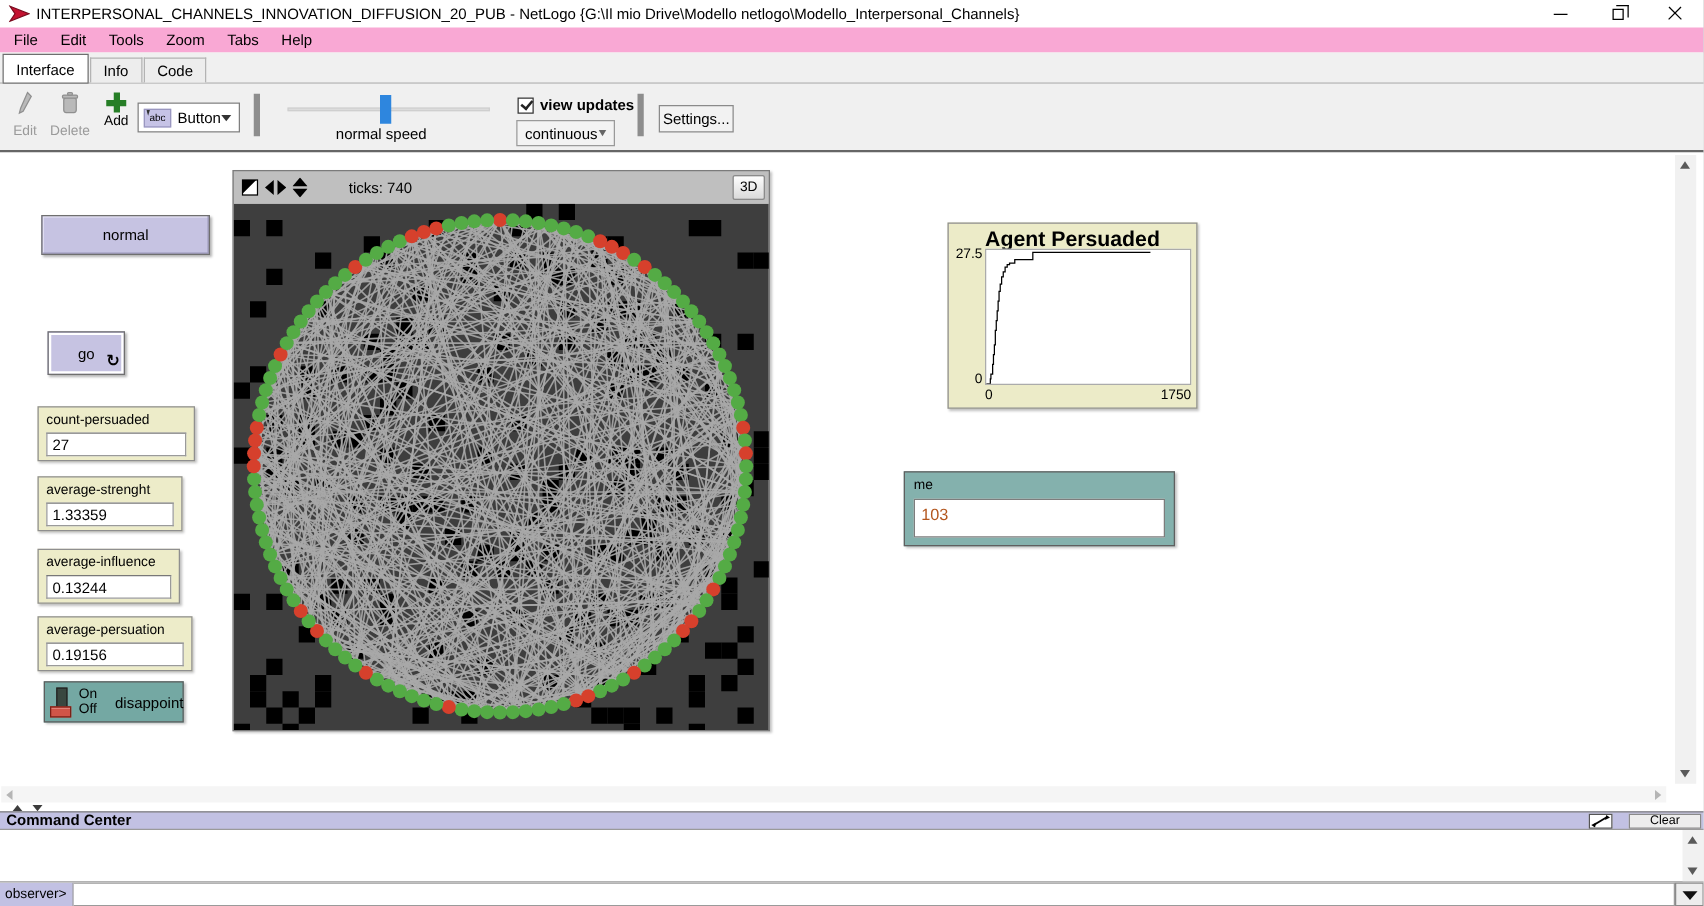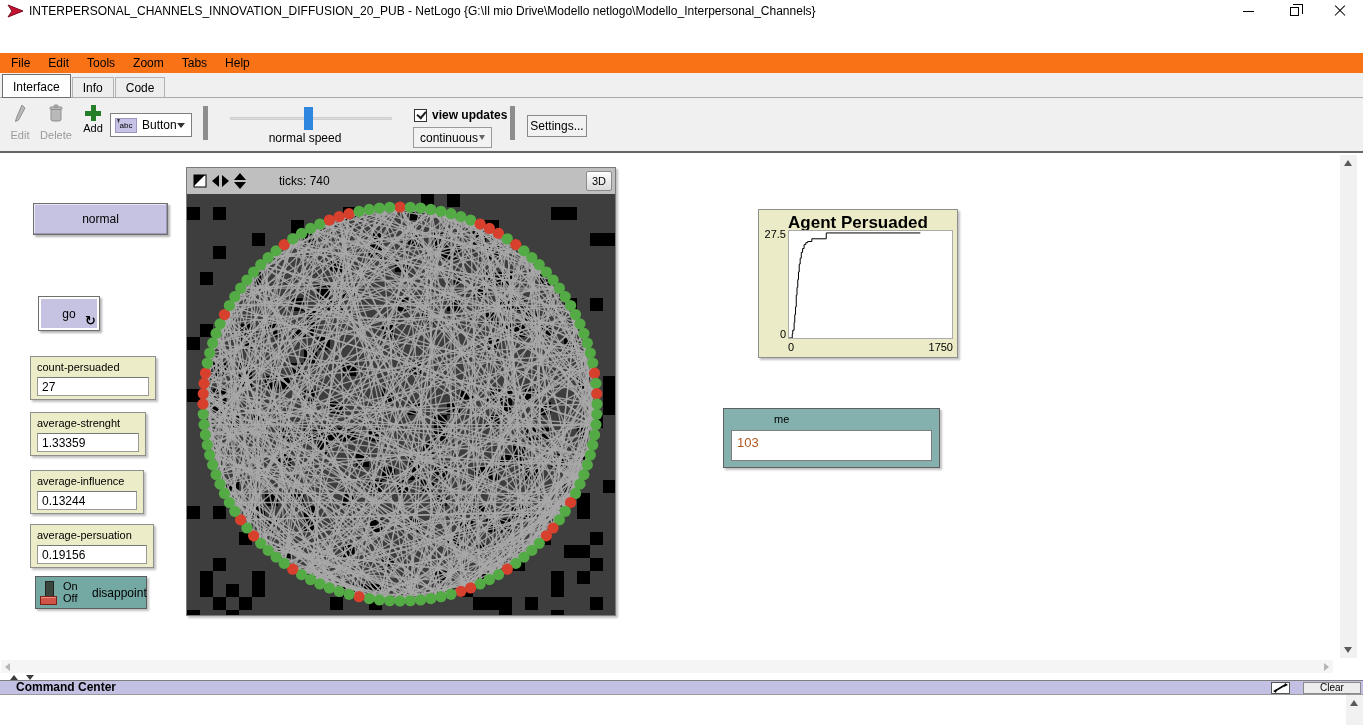--- a/index.html
+++ b/index.html
@@ -15,21 +15,21 @@
   .titlebar .title { font-size:12px; white-space:nowrap; overflow:hidden; flex:1; }
   .win-controls { display:flex; height:22px; flex:0 0 auto; }
   .win-btn { width:46px; height:22px; display:flex; align-items:center; justify-content:center; }
   .glyph-min { width:11px; height:1px; background:#000; }
   .glyph-restore { width:9px; height:9px; border:1px solid #000; position:relative; background:#fff; }
   .glyph-restore:before { content:""; position:absolute; left:2px; top:-4px; width:9px; height:9px; border:1px solid #000; border-left:none; border-bottom:none; }
   .glyph-close { position:relative; width:12px; height:12px; }
   .glyph-close:before,.glyph-close:after { content:""; position:absolute; left:-1px; top:5px; width:14px; height:1.4px; background:#000; }
   .glyph-close:before { transform:rotate(45deg); } .glyph-close:after { transform:rotate(-45deg); }
   
-  .menubar { height:20px; display:flex; align-items:center; background:#f97316; padding-left:2px;margin-top:31px; }
+  .menubar { height:20px; display:flex; align-items:center; background:#f9a8d4; padding-left:2px; }
   .menu-item { font-size:12px; padding:2px 9px; cursor:default; }
   
   .tabbar { height:25px; background:#f0f0f0; display:flex; align-items:flex-end; padding-left:2px; border-bottom:1px solid #ababab; }
   .tab { font-size:12px; height:20px; padding:3px 10px 0 10px; background:#ededed; border:1px solid #b3b3b3; border-bottom:none; margin-right:1px; }
   .tab.active { background:#fff; border:1px solid #6e6e6e; height:24px; padding-top:5px; margin-bottom:-1px; z-index:2; position:relative; }
   
   .toolbar { position:relative; height:55px; background:#f0f0f0; border-bottom:2px solid #666; }
   .tool-group { position:absolute; text-align:center; font-size:11px; }
   .tool-label-disabled { color:#9a9a9a; }
   .tool-sep { position:absolute; width:5px; height:34px; top:8px; background:#8d8d8d; }
@@ -53,21 +53,21 @@
   .forever { position:absolute; right:3px; bottom:2px; font-size:13px; font-weight:bold; font-family:"DejaVu Sans",sans-serif; }
   .nl-monitor { position:absolute; background:#edecc9; border:1px solid #8f8f8f; box-shadow:1.5px 1.5px 2px rgba(0,0,0,.25); }
   .nl-monitor .lbl { font-size:11px; margin:4px 0 0 6px; }
   .nl-monitor .val-box { position:absolute; left:6px; right:6px; top:20px; height:19px; background:#fff; border:1px solid #9a9a9a; border-top-color:#787878; font-size:12px; padding:2px 0 0 4px; }
   .nl-switch { position:absolute; background:#74a8a3; border:1px solid #5d5d5d; box-shadow:1.5px 1.5px 2px rgba(0,0,0,.25); }
   .sw-track { position:absolute; left:9px; top:4px; width:9px; height:18px; background:#39473f; border:1px solid #222; }
   .sw-thumb { position:absolute; left:4px; top:19px; width:17px; height:9px; background:#d05548; border:1px solid #7a2017; box-shadow:inset 0 1px 0 #e89086; }
   .sw-on { position:absolute; left:27px; top:3px; font-size:11px; }
   .sw-off { position:absolute; left:27px; top:15px; font-size:11px; }
   .sw-name { position:absolute; left:56px; top:9px; font-size:12px; }
-  .nl-input { position:absolute; background:#84b1ad; border:1px solid #5f5f5f; box-shadow:1.5px 1.5px 2px rgba(0,0,0,.25);padding-left:43px; }
+  .nl-input { position:absolute; background:#84b1ad; border:1px solid #5f5f5f; box-shadow:1.5px 1.5px 2px rgba(0,0,0,.25); }
   .nl-input .lbl { font-size:11px; margin:4px 0 0 7px; }
   .nl-input .val-box { position:absolute; left:7px; right:7px; top:21px; height:31px; background:#fff; border:1px solid #7d7d7d; font-size:13px; padding:4px 0 0 5px; }
   
   .world { position:absolute; border:1px solid #7b7b7b; background:#bfbfbf; box-shadow:1.5px 1.5px 2px rgba(0,0,0,.25); }
   .world-header { position:relative; height:26px; display:flex; align-items:center; padding-left:6px; }
   .wh-icon { margin-right:5px; display:flex; align-items:center; }
   .ticks { font-size:12px; margin-left:28px; }
   .btn-3d { position:absolute; right:3px; top:3px; width:26px; height:20px; background:linear-gradient(#fefefe,#dadada); border:1px solid #8b8b8b; border-radius:2px; font-size:11px; text-align:center; line-height:18px; }
   .world-canvas { display:block; }
   
@@ -83,21 +83,21 @@
   .hscroll { position:absolute; left:1px; right:30px; bottom:2px; height:13px; background:#f5f5f5; }
   .arr { position:absolute; width:0; height:0; }
   .arr-up { left:4px; top:5px; border-left:4.5px solid transparent; border-right:4.5px solid transparent; border-bottom:6px solid #5a5a5a; }
   .arr-down { left:4px; bottom:5px; border-left:4.5px solid transparent; border-right:4.5px solid transparent; border-top:6px solid #5a5a5a; }
   .arr-left { left:4px; top:3px; border-top:4px solid transparent; border-bottom:4px solid transparent; border-right:5px solid #b5b5b5; }
   .arr-right { right:4px; top:3px; border-top:4px solid transparent; border-bottom:4px solid transparent; border-left:5px solid #b5b5b5; }
   
   .cc-handle { position:relative; height:5px; background:#fff; }
   .cc-handle .t-up { position:absolute; left:10px; top:0; width:0; height:0; border-left:4px solid transparent; border-right:4px solid transparent; border-bottom:5px solid #3c3c3c; }
   .cc-handle .t-down { position:absolute; left:26px; top:0; width:0; height:0; border-left:4px solid transparent; border-right:4px solid transparent; border-top:5px solid #3c3c3c; }
-  .cc-header { position:relative; height:15px; background:#c2c1e3; border-top:1px solid #7e7e7e; border-bottom:1px solid #9a9a9a; font-size:12px; font-weight:bold; padding-left:16px; line-height:13px; }
+  .cc-header { position:relative; height:15px; background:#c2c1e3; border-top:1px solid #7e7e7e; border-bottom:1px solid #9a9a9a; font-size:12px; font-weight:bold; padding-left:5px; line-height:13px; }
   .cc-popout { position:absolute; right:73px; top:1px; width:19px; height:12px; background:#fff; border:1px solid #555; }
   .cc-clear { position:absolute; right:2px; top:1px; width:58px; height:12px; background:#ededed; border:1px solid #8a8a8a; font-size:10px; font-weight:normal; text-align:center; line-height:10px; }
   .cc-output { position:relative; height:42px; background:#fff; border-bottom:1px solid #9a9a9a; }
   .cc-scroll { position:absolute; right:0; top:0; bottom:0; width:17px; background:#f1f1f1; }
   .cc-observer { display:flex; height:19px; background:#fff; }
   .obs-label { background:#c2c1e3; font-size:11px; padding:3px 5px 0 4px; border-right:1px solid #9a9a9a; white-space:nowrap; }
   .obs-input { flex:1; border:1px solid #9a9a9a; border-left:none; font-size:12px; font-family:inherit; outline:none; padding:0 4px; }
   .obs-history { width:23px; background:#ededed; border:1px solid #8a8a8a; position:relative; }
   .obs-history:after { content:""; position:absolute; left:5px; top:6px; border-left:6px solid transparent; border-right:6px solid transparent; border-top:7px solid #111; }
   .plus-icon { position:relative; width:16px; height:16px; margin:2px auto 1px auto; }

